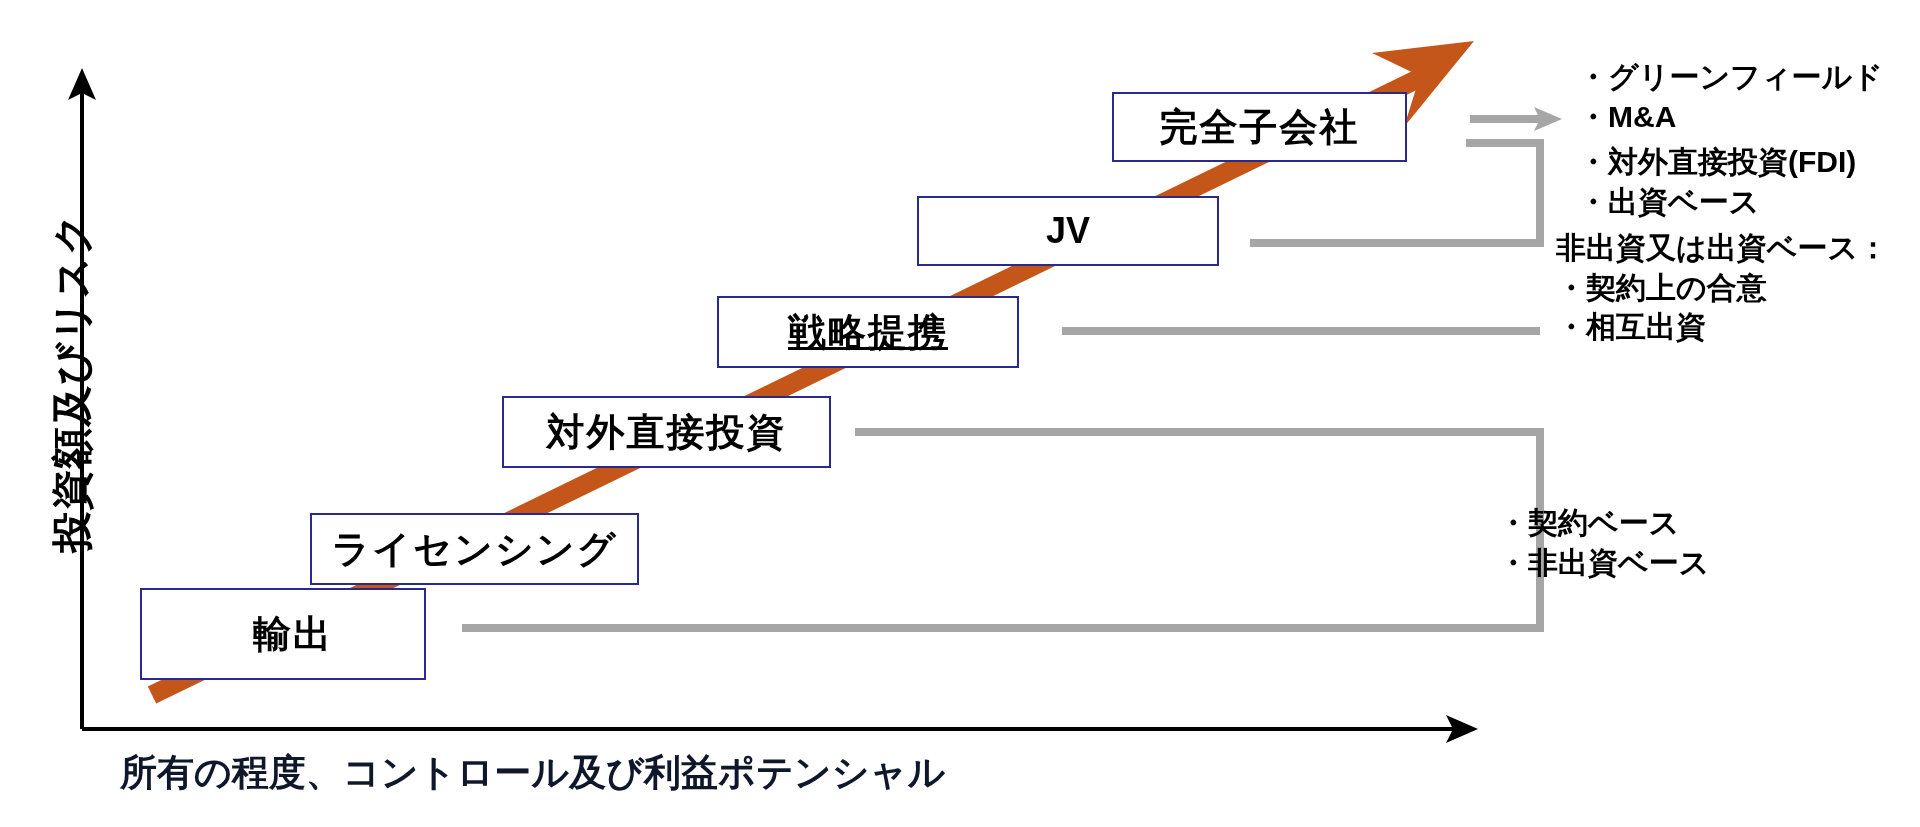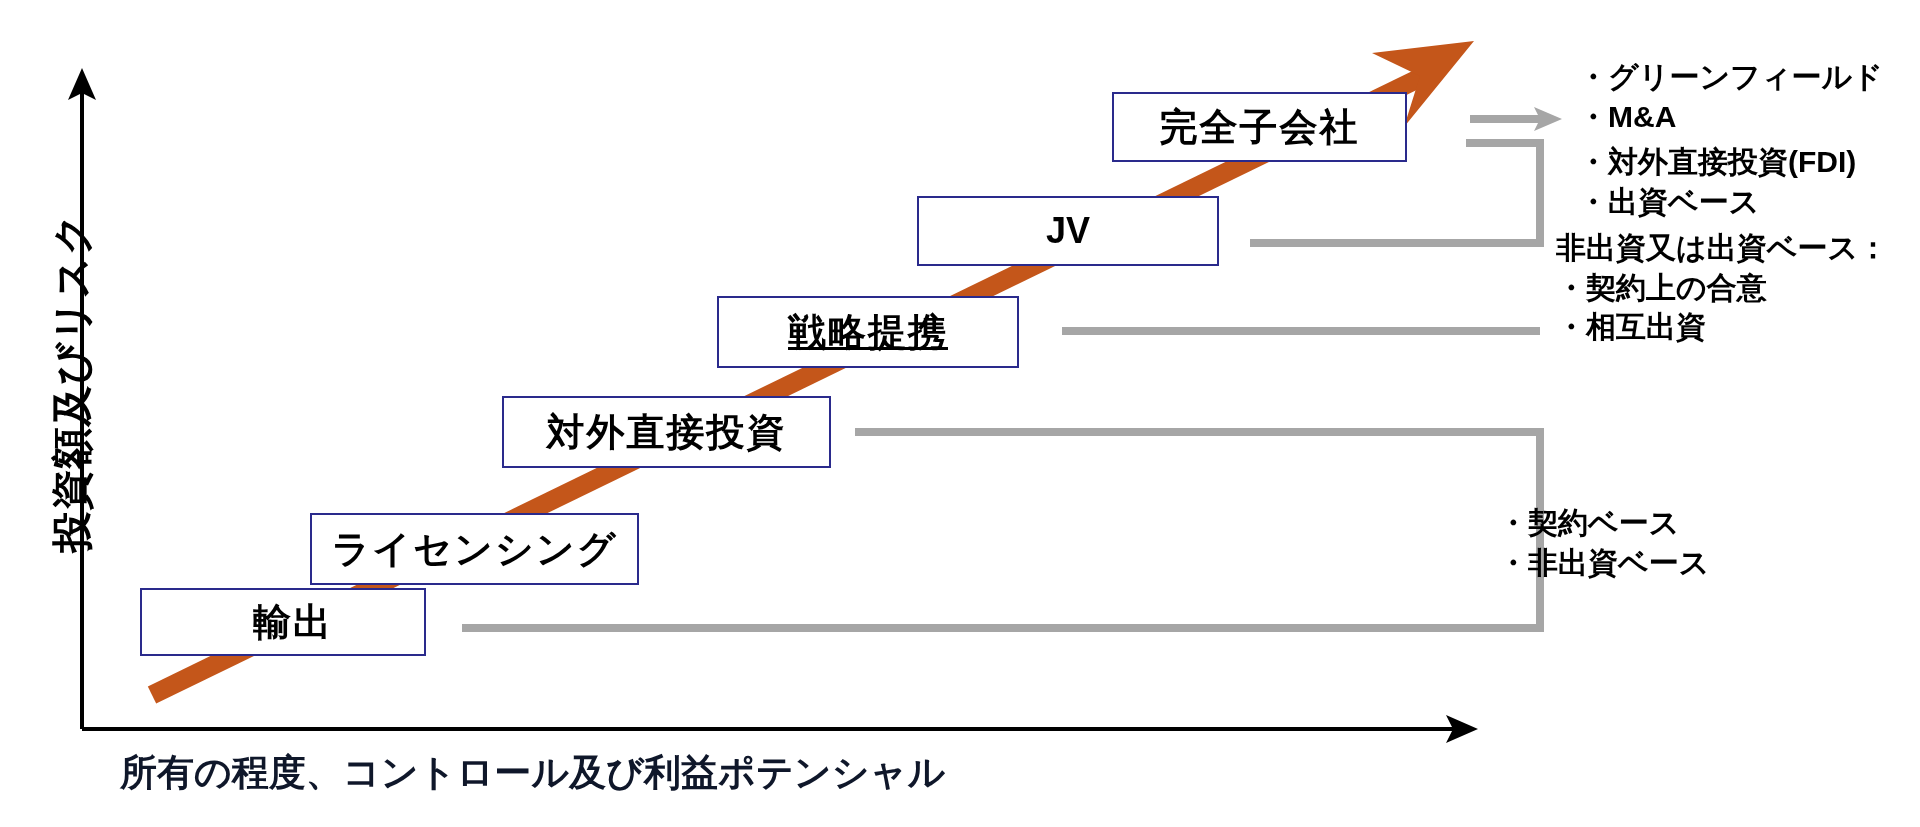--- a/index.html
+++ b/index.html
@@ -122,21 +122,21 @@
 
     <g>
       <polyline points="855,432 1540,432 1540,628 462,628" fill="none" stroke="#a6a6a6" stroke-width="8" stroke-linejoin="miter"></polyline>
     </g>
   </svg>
 
   <div class="y-axis-label">投資額及びリスク</div>
 
   <div class="x-axis-label">所有の程度、コントロール及び利益ポテンシャル</div>
 
-  <div class="step-box" style="left:140px; top:588px; width:286px; height:68px;padding-left:20px;">輸出</div>
+  <div class="step-box" style="left:140px; top:588px; width:286px; height:92px;padding-left:20px;">輸出</div>
 
   <div class="step-box" style="left:310px; top:490px; width:329px; height:72px;margin-top:23px;">ライセンシング</div>
 
   <div class="step-box" style="left:502px; top:396px; width:329px; height:72px;">対外直接投資</div>
 
   <div class="step-box" style="left:717px; top:296px; width:302px; height:72px;text-decoration:underline;">戦略提携</div>
 
   <div class="step-box latin" style="left:917px; top:196px; width:302px; height:70px;">JV</div>
 
   <div class="step-box" style="left:1112px; top:92px; width:295px; height:70px;">完全子会社</div>

